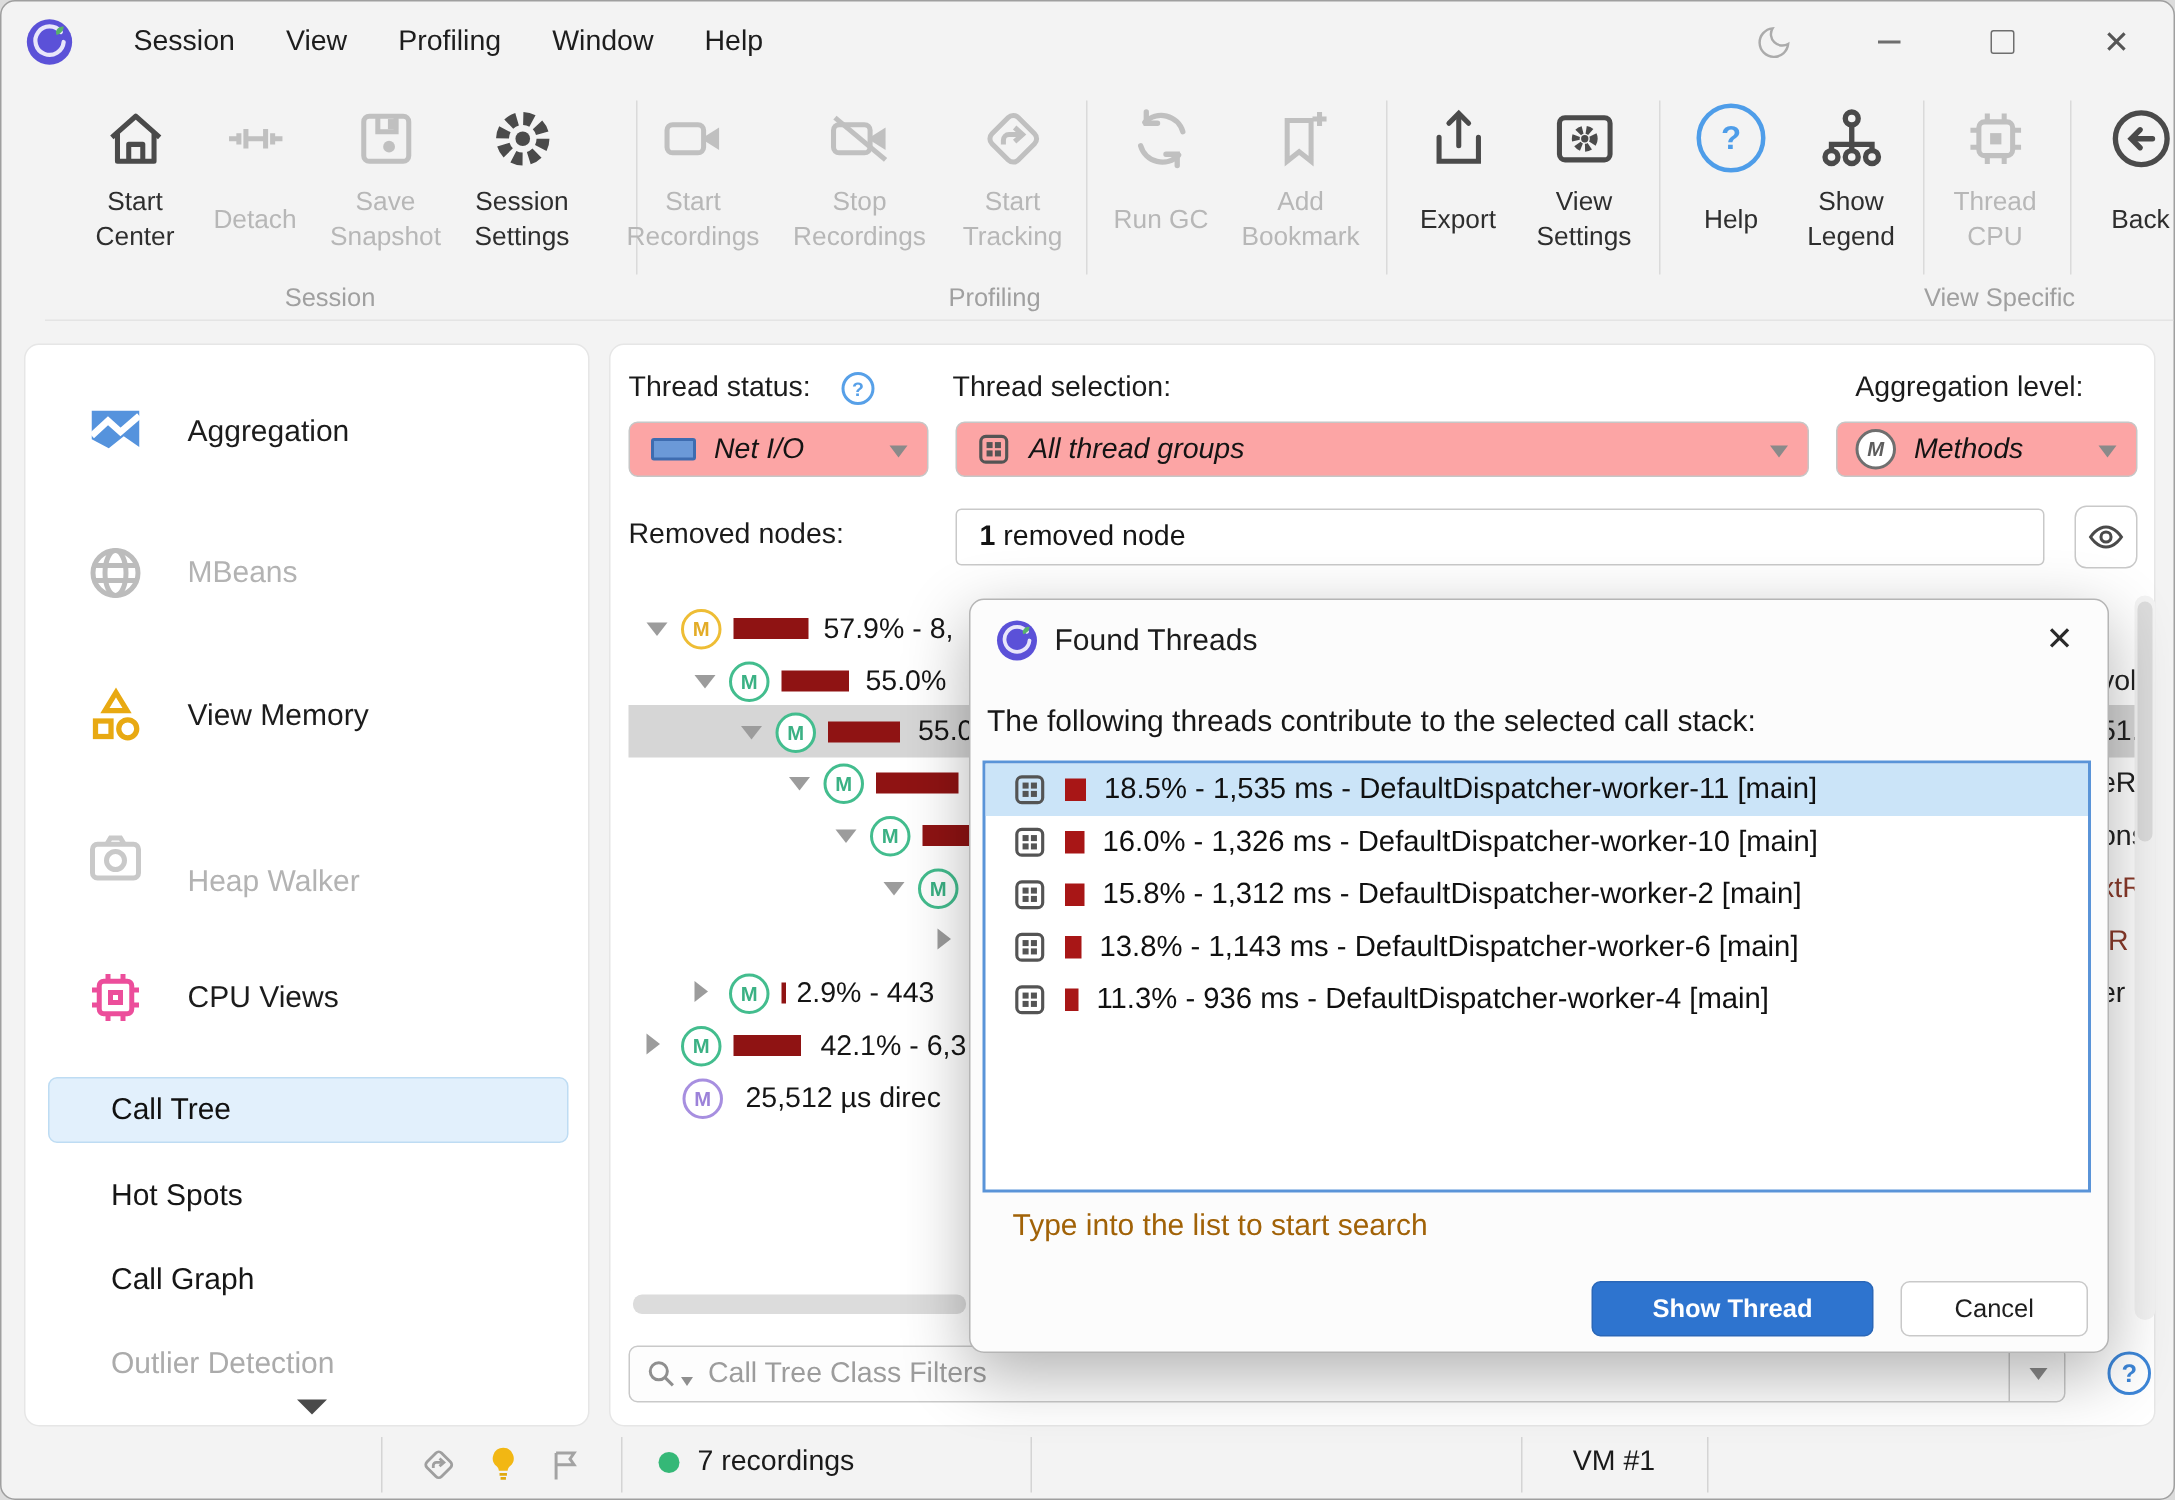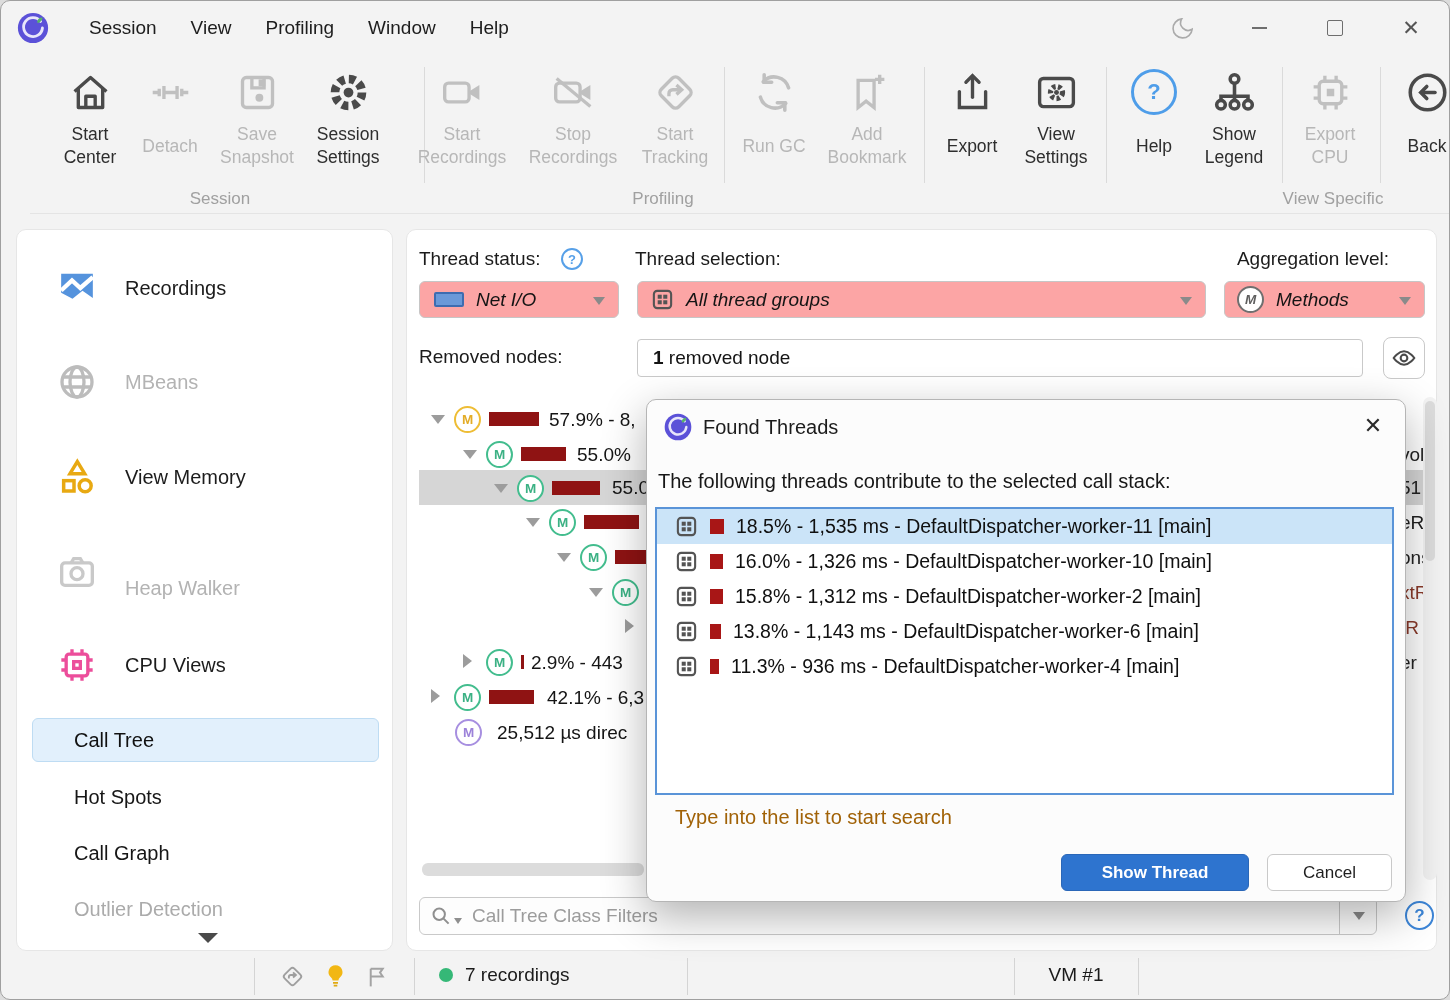--- a/index.html
+++ b/index.html
@@ -312,21 +312,21 @@
     <div class="tbtn disabled" style="left:1260px;width:80px">
       <div class="ticon">
           <svg viewBox="0 0 24 24">
             <g fill="none" stroke="currentColor" stroke-width="1.8">
               <rect x="6" y="6" width="12" height="12" rx="2"></rect>
               <rect x="10" y="10" width="4" height="4" fill="currentColor" stroke="none"></rect>
               <path d="M9 3v3M15 3v3M9 18v3M15 18v3M3 9h3M3 15h3M18 9h3M18 15h3"></path>
             </g>
           </svg>
         </div>
-      <div class="tlabel">Export CPU</div>
+      <div class="tlabel">Thread CPU</div>
     </div>
     <i class="tdiv" style="left:1350px"></i>
     <div class="tbtn enabled" style="left:1362px;width:70px">
       <div class="ticon">
           <svg viewBox="0 0 24 24">
             <g fill="none" stroke="currentColor" stroke-width="1.9" stroke-linecap="round">
               <circle cx="12" cy="12" r="9.2"></circle>
               <path d="M16 12H8.8"></path>
               <path d="M11.6 8.8 8.4 12l3.2 3.2"></path>
             </g>
@@ -337,21 +337,21 @@
     <span class="tgroup" style="left:190px">Session</span>
     <span class="tgroup" style="left:633px">Profiling</span>
     <span class="tgroup" style="left:1303px">View Specific</span>
   </div>
 
   <aside class="sidebar">
     <div class="sicon" style="top:38px"><svg viewBox="0 0 24 24">
           <path d="M2.5 3.5h19v14.5l-6.2-4.3-6 4.8-6.8-3.6z" fill="#5593dd"></path>
           <path d="M2.5 13.5 9 7.5l5 4.5 7.5-6.5" stroke="#fff" stroke-width="2.6" fill="none"></path>
         </svg></div>
-    <span class="slabel" style="top:38px">Recordings</span>
+    <span class="slabel" style="top:38px">Aggregation</span>
     <div class="sicon" style="top:132px"><svg viewBox="0 0 24 24">
           <g fill="none" stroke="#bcbcbc" stroke-width="2">
             <circle cx="12" cy="12" r="9"></circle>
             <ellipse cx="12" cy="12" rx="4.2" ry="9"></ellipse>
             <path d="M3.4 9h17.2M3.4 15h17.2"></path>
           </g>
         </svg></div>
     <span class="slabel dim" style="top:132px">MBeans</span>
     <div class="sicon" style="top:227px"><svg viewBox="0 0 24 24">
           <g fill="none" stroke="#e8a912" stroke-width="2.1">

